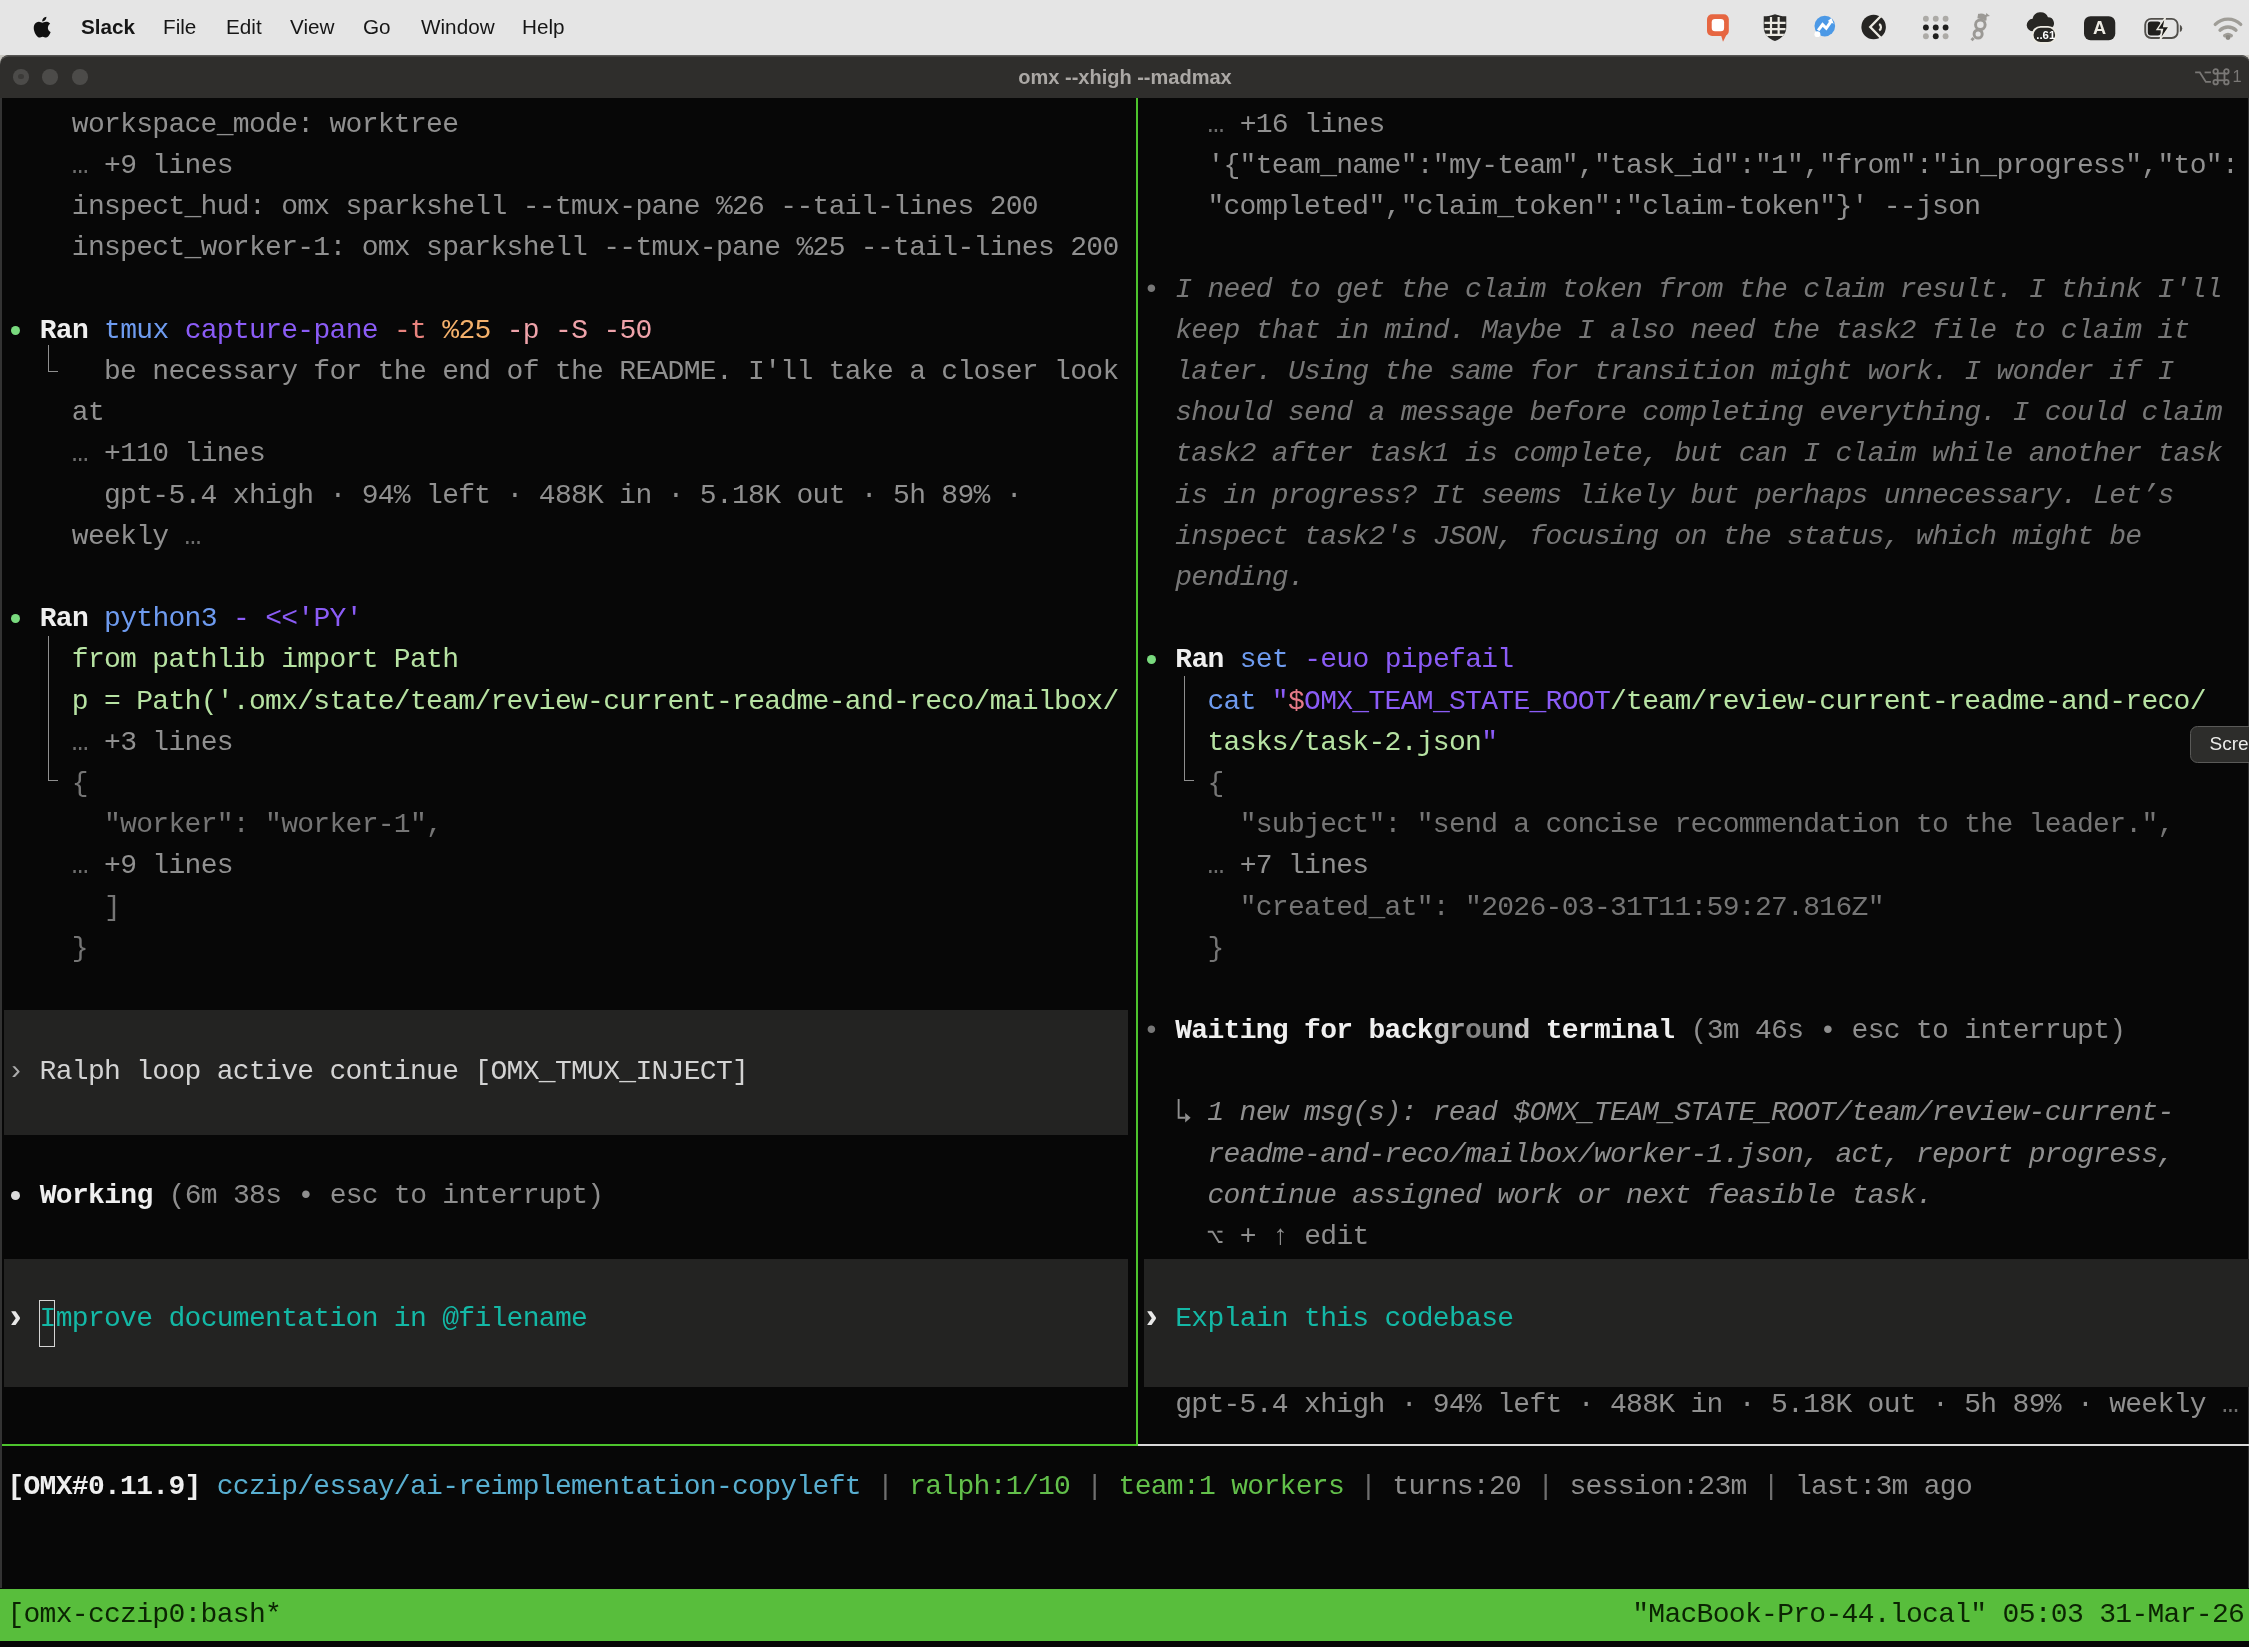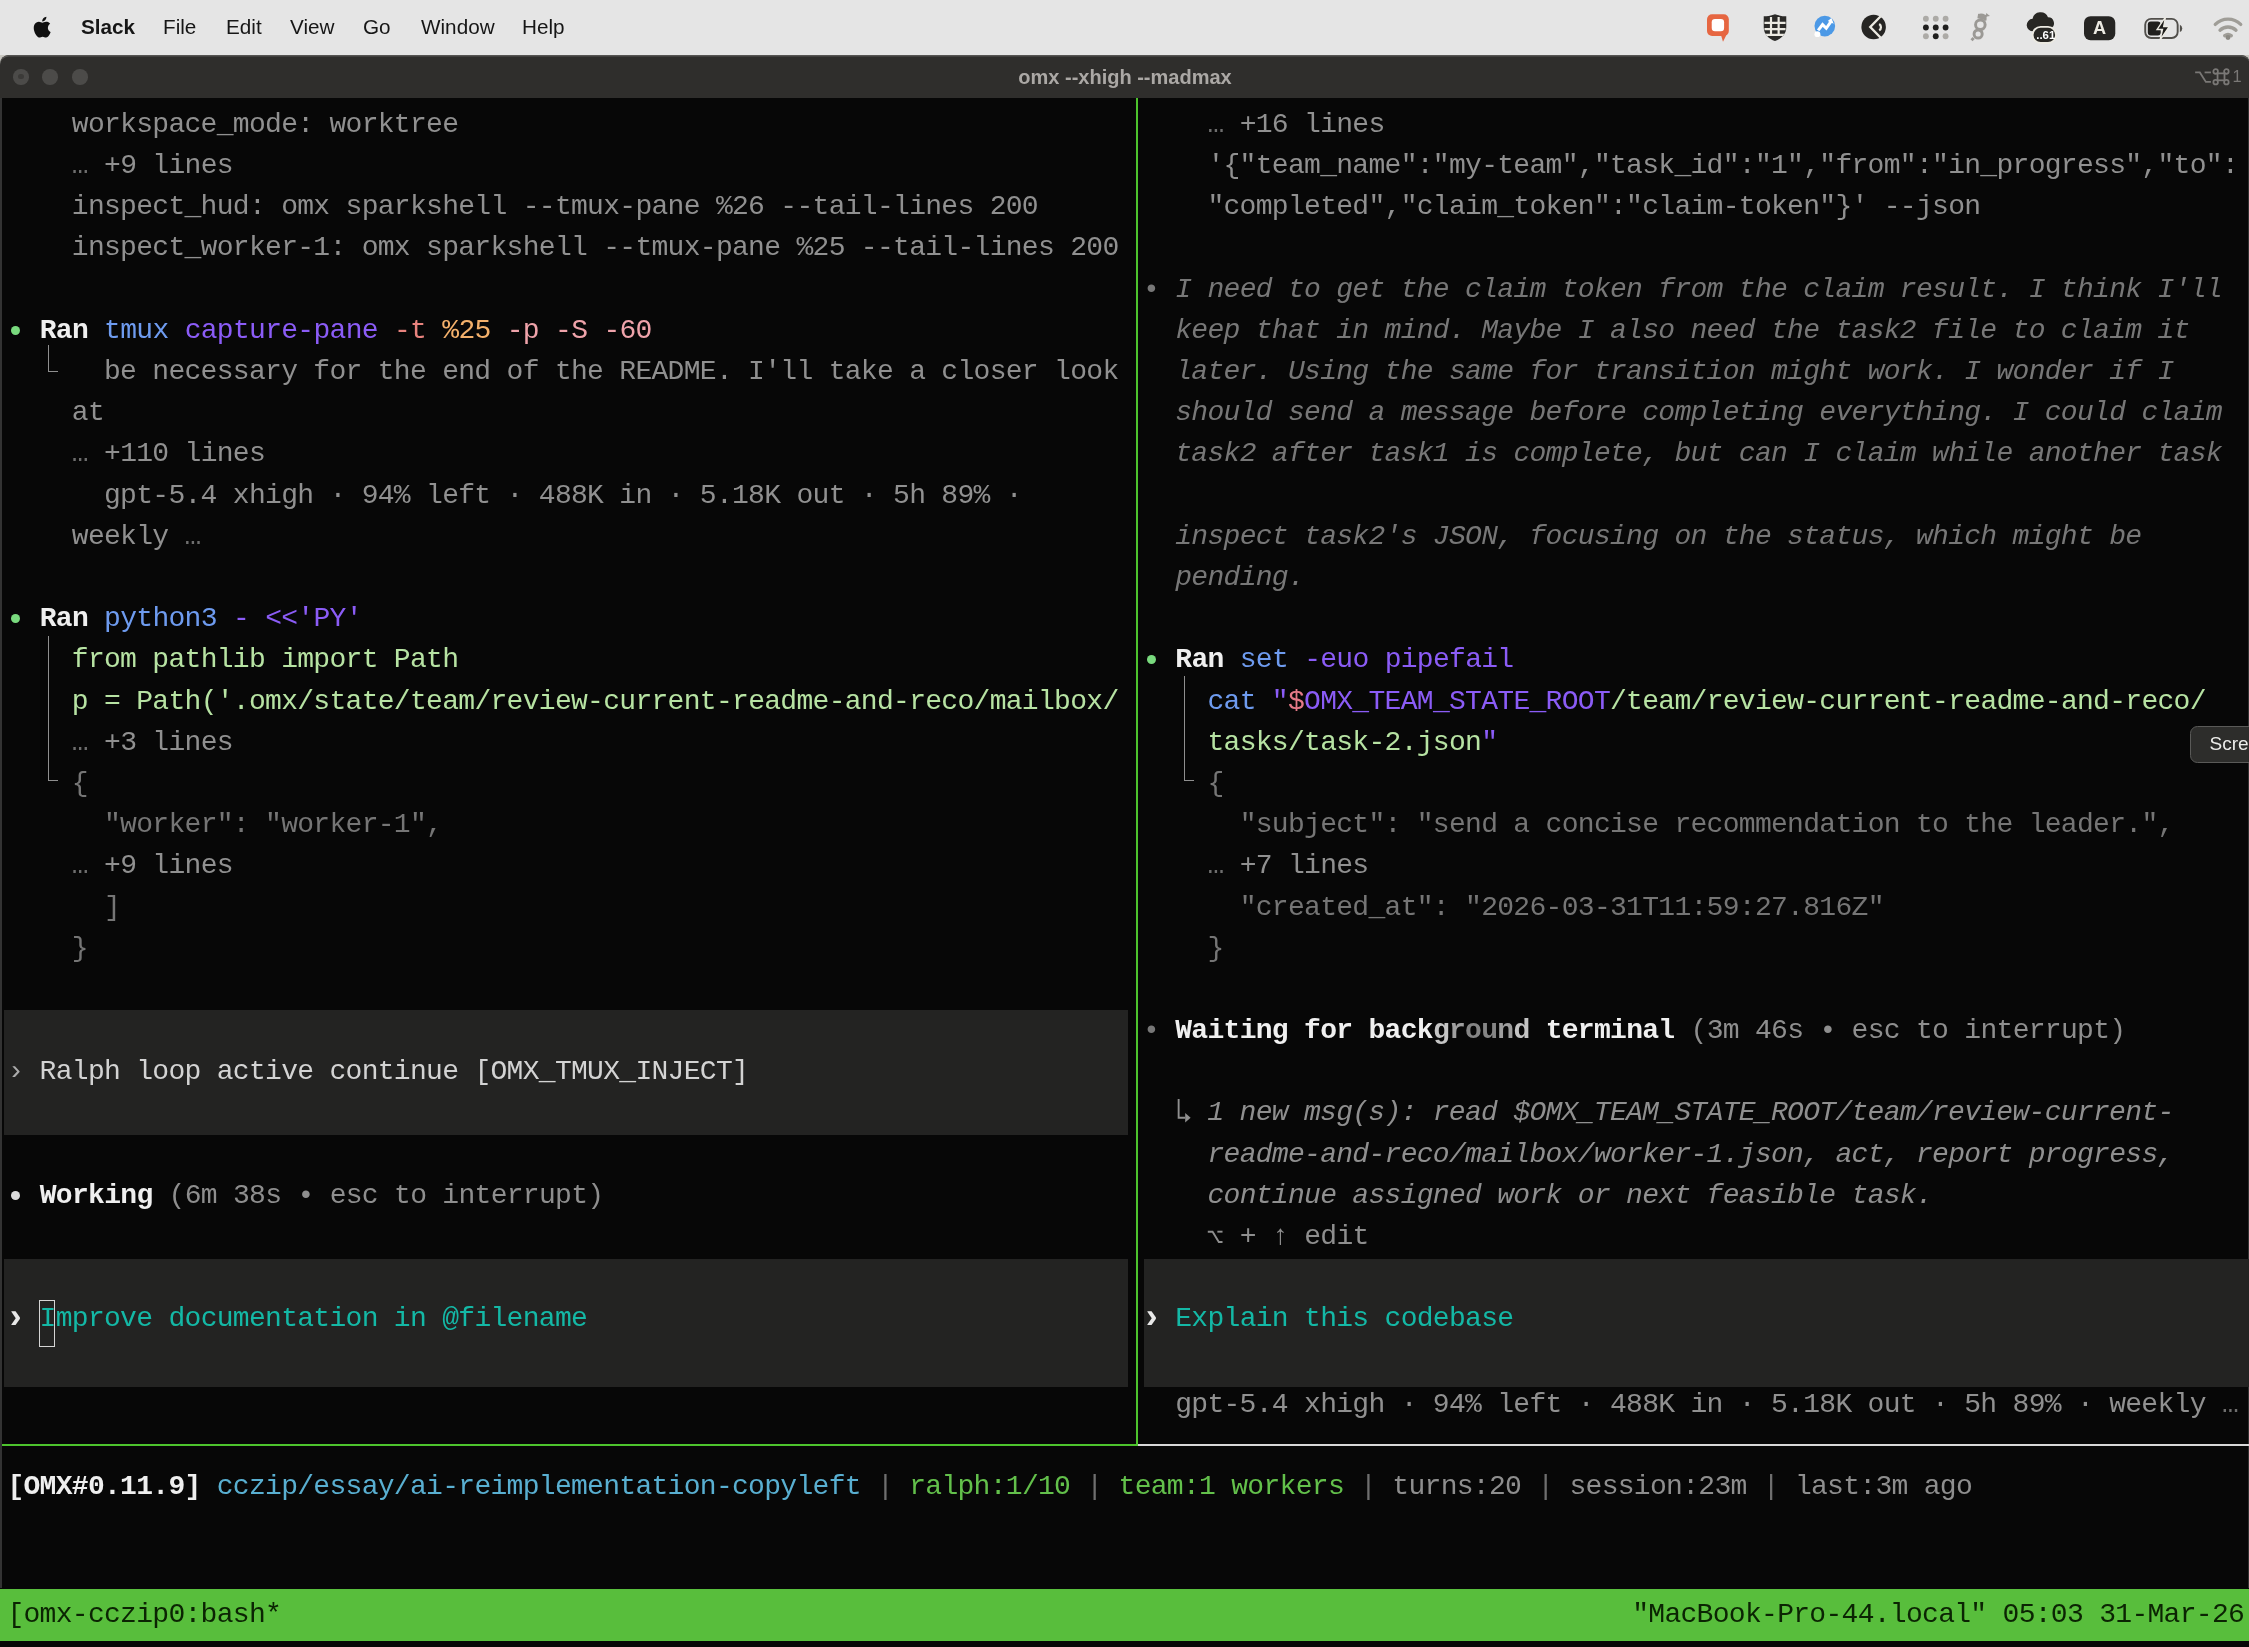--- a/index.html
+++ b/index.html
@@ -172,21 +172,21 @@
 
 <div class="conn" style="left:48px;top:345px;width:9.6px;height:27px"></div>
 <div class="conn" style="left:48px;top:636px;width:9.6px;height:145px"></div>
 <div class="conn" style="left:1184px;top:676px;width:9.6px;height:105px"></div>
 
 <div class="pane" id="lp">
 <div class="l" style="top:5.9px">    workspace_mode: worktree</div>
 <div class="l" style="top:47px">    <span class="eg">…</span> +9 lines</div>
 <div class="l" style="top:88px">    inspect_hud: omx sparkshell --tmux-pane %26 --tail-lines 200</div>
 <div class="l" style="top:129px">    inspect_worker-1: omx sparkshell --tmux-pane %25 --tail-lines 200</div>
-<div class="l" style="top:212px"><i class="gb"></i> <span class="w b">Ran</span> <span class="bl">tmux</span> <span class="pa">capture-pane</span> <span class="sal">-t</span> <span class="org">%25</span> <span class="pk">-p</span> <span class="pk">-S</span> <span class="pk">-60</span></div>
+<div class="l" style="top:212px"><i class="gb"></i> <span class="w b">Ran</span> <span class="bl">tmux</span> <span class="pa">capture-pane</span> <span class="sal">-t</span> <span class="org">%25</span> <span class="pk">-p</span> <span class="pk">-S</span> <span class="pk">-50</span></div>
 <div class="l" style="top:253px">      be necessary for the end of the README. I'll take a closer look</div>
 <div class="l" style="top:294px">    at</div>
 <div class="l" style="top:335px">    <span class="eg">…</span> +110 lines</div>
 <div class="l" style="top:377px">      gpt-5.4 xhigh · 94% left · 488K in · 5.18K out · 5h 89% ·</div>
 <div class="l" style="top:418px">    weekly <span class="eg">…</span></div>
 <div class="l" style="top:500px"><i class="gb"></i> <span class="w b">Ran</span> <span class="bl">python3</span> <span class="pa">- &lt;&lt;'PY'</span></div>
 <div class="l" style="top:541px">    <span class="gr">from pathlib import Path</span></div>
 <div class="l" style="top:583px">    <span class="gr">p = Path('.omx/state/team/review-current-readme-and-reco/mailbox/</span></div>
 <div class="l" style="top:624px">    <span class="eg">…</span> +3 lines</div>
 <div class="l" style="top:665px">    <span class="dg">{</span></div>
@@ -200,20 +200,21 @@
 </div>
 <div class="pane" id="rp">
 <div class="l" style="top:5.9px">    <span class="eg">…</span> +16 lines</div>
 <div class="l" style="top:47px">    '{"team_name":"my-team","task_id":"1","from":"in_progress","to":</div>
 <div class="l" style="top:88px">    "completed","claim_token":"claim-token"}' --json</div>
 <div class="l" style="top:171px"><span class="gd">•</span> <span class="it">I need to get the claim token from the claim result. I think I'll</span></div>
 <div class="l" style="top:212px">  <span class="it">keep that in mind. Maybe I also need the task2 file to claim it</span></div>
 <div class="l" style="top:253px">  <span class="it">later. Using the same for transition might work. I wonder if I</span></div>
 <div class="l" style="top:294px">  <span class="it">should send a message before completing everything. I could claim</span></div>
 <div class="l" style="top:335px">  <span class="it">task2 after task1 is complete, but can I claim while another task</span></div>
+<div class="l" style="top:377px">  <span class="it">is in progress? It seems likely but perhaps unnecessary. Let’s</span></div>
 <div class="l" style="top:418px">  <span class="it">inspect task2's JSON, focusing on the status, which might be</span></div>
 <div class="l" style="top:459px">  <span class="it">pending.</span></div>
 <div class="l" style="top:583px">    <span class="bl">cat</span> <span class="pa">"</span><span class="red">$</span><span class="pa">OMX_TEAM_STATE_ROOT</span><span class="gr">/team/review-current-readme-and-reco/</span></div>
 <div class="l" style="top:541px"><i class="gb"></i> <span class="w b">Ran</span> <span class="bl">set</span> <span class="pa">-euo pipefail</span></div>
 <div class="l" style="top:624px">    <span class="gr">tasks/task-2.json</span><span class="pa">"</span></div>
 <div class="l" style="top:665px">    <span class="dg">{</span></div>
 <div class="l" style="top:706px">      <span class="dg">"subject": "send a concise recommendation to the leader.",</span></div>
 <div class="l" style="top:747px">    <span class="eg">…</span> +7 lines</div>
 <div class="l" style="top:789px">      <span class="dg">"created_at": "2026-03-31T11:59:27.816Z"</span></div>
 <div class="l" style="top:830px">    <span class="dg">}</span></div>

